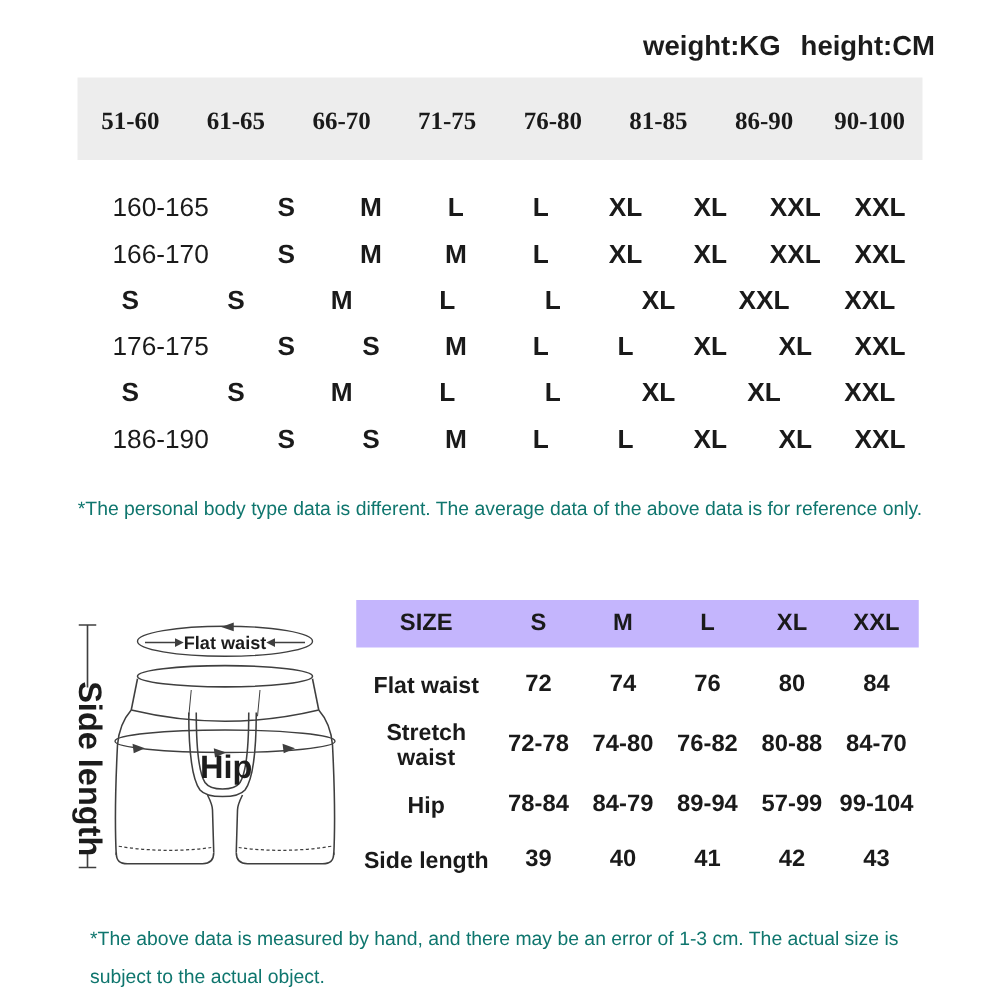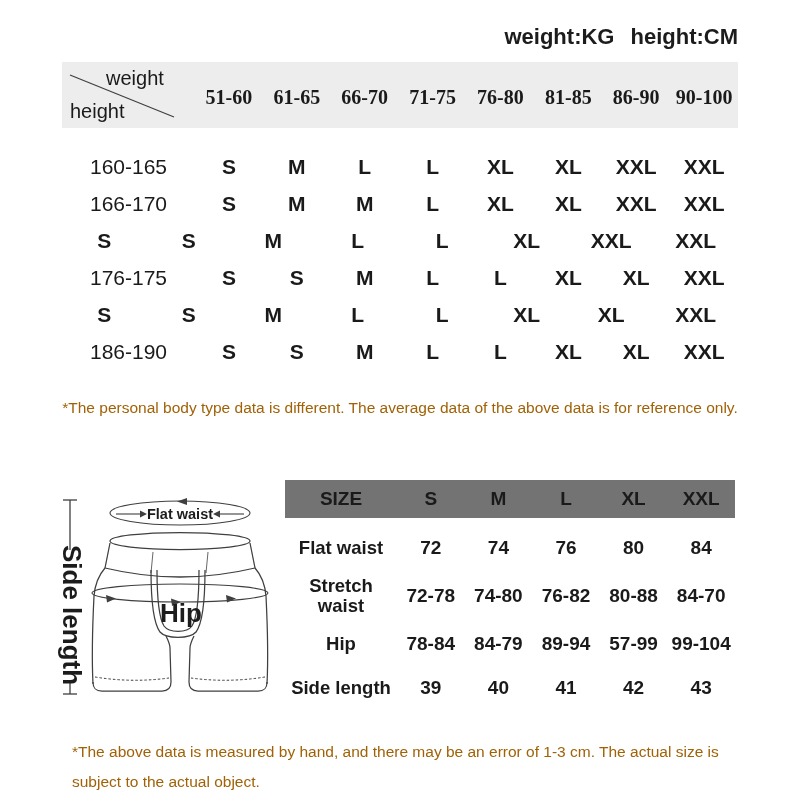--- a/index.html
+++ b/index.html
@@ -2,42 +2,42 @@
 <html><head>
 <meta charset="utf-8">
 <style>
   * { margin:0; padding:0; box-sizing:border-box; }
   html,body { background:#fff; }
   .page {
     position:relative; width:800px; height:800px; background:#ffffff;
     font-family:"Liberation Sans","DejaVu Sans",sans-serif; color:#1a1a1a; overflow:hidden;
   }
   
-  .units { position:absolute; top:24px; right:62px; display:flex; gap:16px;
+  .units { position:absolute; top:24px; right:52px; display:flex; gap:16px;
            font-size:22px; font-weight:700; color:#1c1c1c;align-items:center; }
   
   .t1 { position:absolute; left:62px; top:62px; width:676px; }
   .t1-header { display:flex; height:66px; background:#ededed; }
   .corner { width:133px; position:relative; flex:none; }
   .corner svg { position:absolute; left:0; top:0; }
   .corner-top { position:absolute; top:5px; left:44px; font-size:20px; font-weight:500; }
   .corner-bottom { position:absolute; bottom:5px; left:8px; font-size:20px; font-weight:500; }
   .t1-cols { flex:1; display:flex; align-items:center; }
   .t1-col { flex:1; text-align:center; font-size:20px; font-weight:600; padding-top:4px;font-family:Liberation Serif, serif; }
   .t1-body { margin-top:20px; }
   .t1-row { display:flex; height:37px; align-items:center; }
   .t1-rowlabel { width:133px; flex:none; text-align:center; font-size:21px; font-weight:400; }
   .t1-cell { flex:1; text-align:center; font-size:21px; font-weight:600; }
   
-  .note { font-size:15.5px; font-weight:400; color:#a16207; }
+  .note { font-size:15.5px; font-weight:400; color:#0f766e; }
   .note1 { position:absolute; left:0; top:399px; width:800px; text-align:center; }
   .note2 { position:absolute; left:72px; top:737px; width:668px; line-height:30px; text-align:left; }
   
   .t2 { position:absolute; left:285px; top:480px; width:450px; }
-  .t2-header { display:flex; height:38px; background:#737373; align-items:center;
+  .t2-header { display:flex; height:38px; background:#c4b5fd; align-items:center;
                font-size:19px; font-weight:600; }
   .t2-body { margin-top:8px; }
   .t2-row { display:flex; align-items:center; }
   .t2-row.r0 { height:44px; } .t2-row.r1 { height:52px;align-items:center; }
   .t2-row.r2 { height:44px; } .t2-row.r3 { height:44px; }
   .t2-label-col { width:112px; flex:none; text-align:center; }
   .t2-label-text { display:inline-block; max-width:110px; font-size:18.5px; font-weight:700;
                    line-height:20px; }
   .t2-val { flex:1; text-align:center; font-size:19px; font-weight:600; }
   
@@ -49,27 +49,20 @@
 
 <div class="page">
 
   <div class="units">
     <span>weight:KG</span>
     <span>height:CM</span>
   </div>
 
   <div class="t1">
     <div class="t1-header">
-      <div class="corner">
-        <svg width="133" height="66" viewBox="0 0 133 66">
-          <line x1="8" y1="13" x2="112" y2="55" stroke="#3f3f3f" stroke-width="1.2"></line>
-        </svg>
-        <span class="corner-top">weight</span>
-        <span class="corner-bottom">height</span>
-      </div>
       <div class="t1-cols" id="t1-cols">
           <div class="t1-col">51-60</div>
           <div class="t1-col">61-65</div>
           <div class="t1-col">66-70</div>
           <div class="t1-col">71-75</div>
           <div class="t1-col">76-80</div>
           <div class="t1-col">81-85</div>
           <div class="t1-col">86-90</div>
           <div class="t1-col">90-100</div>
         </div>

